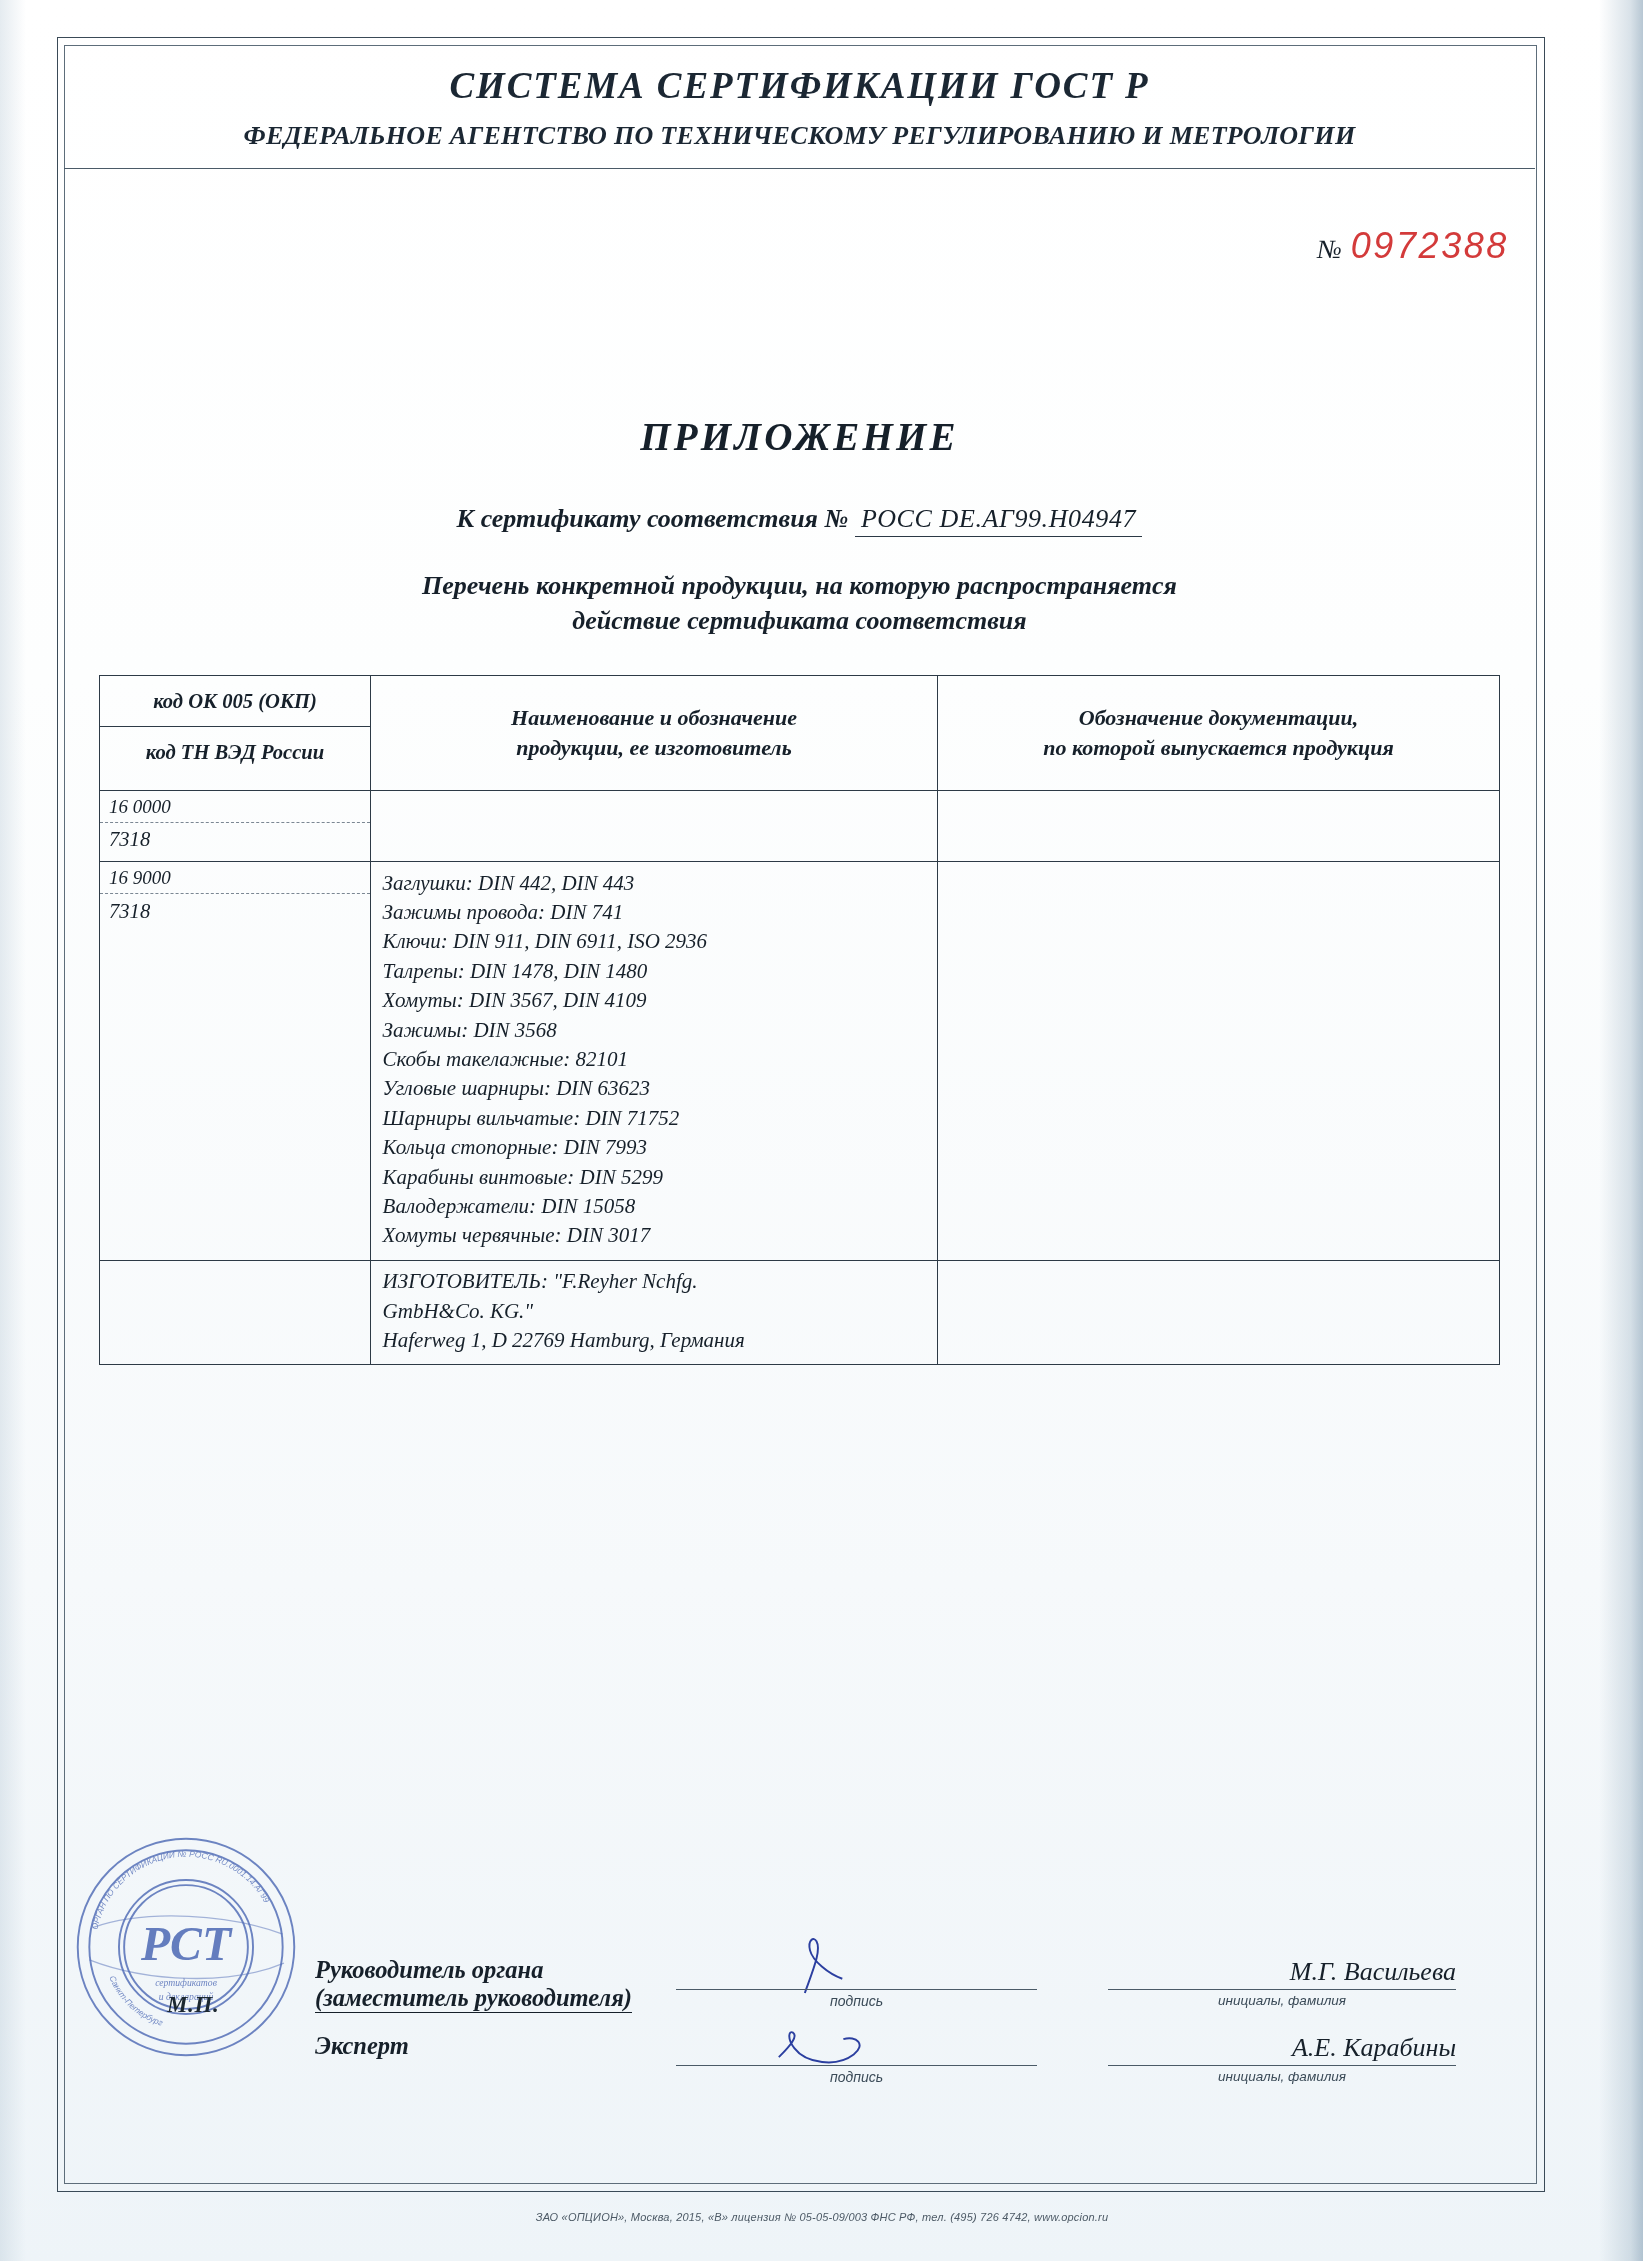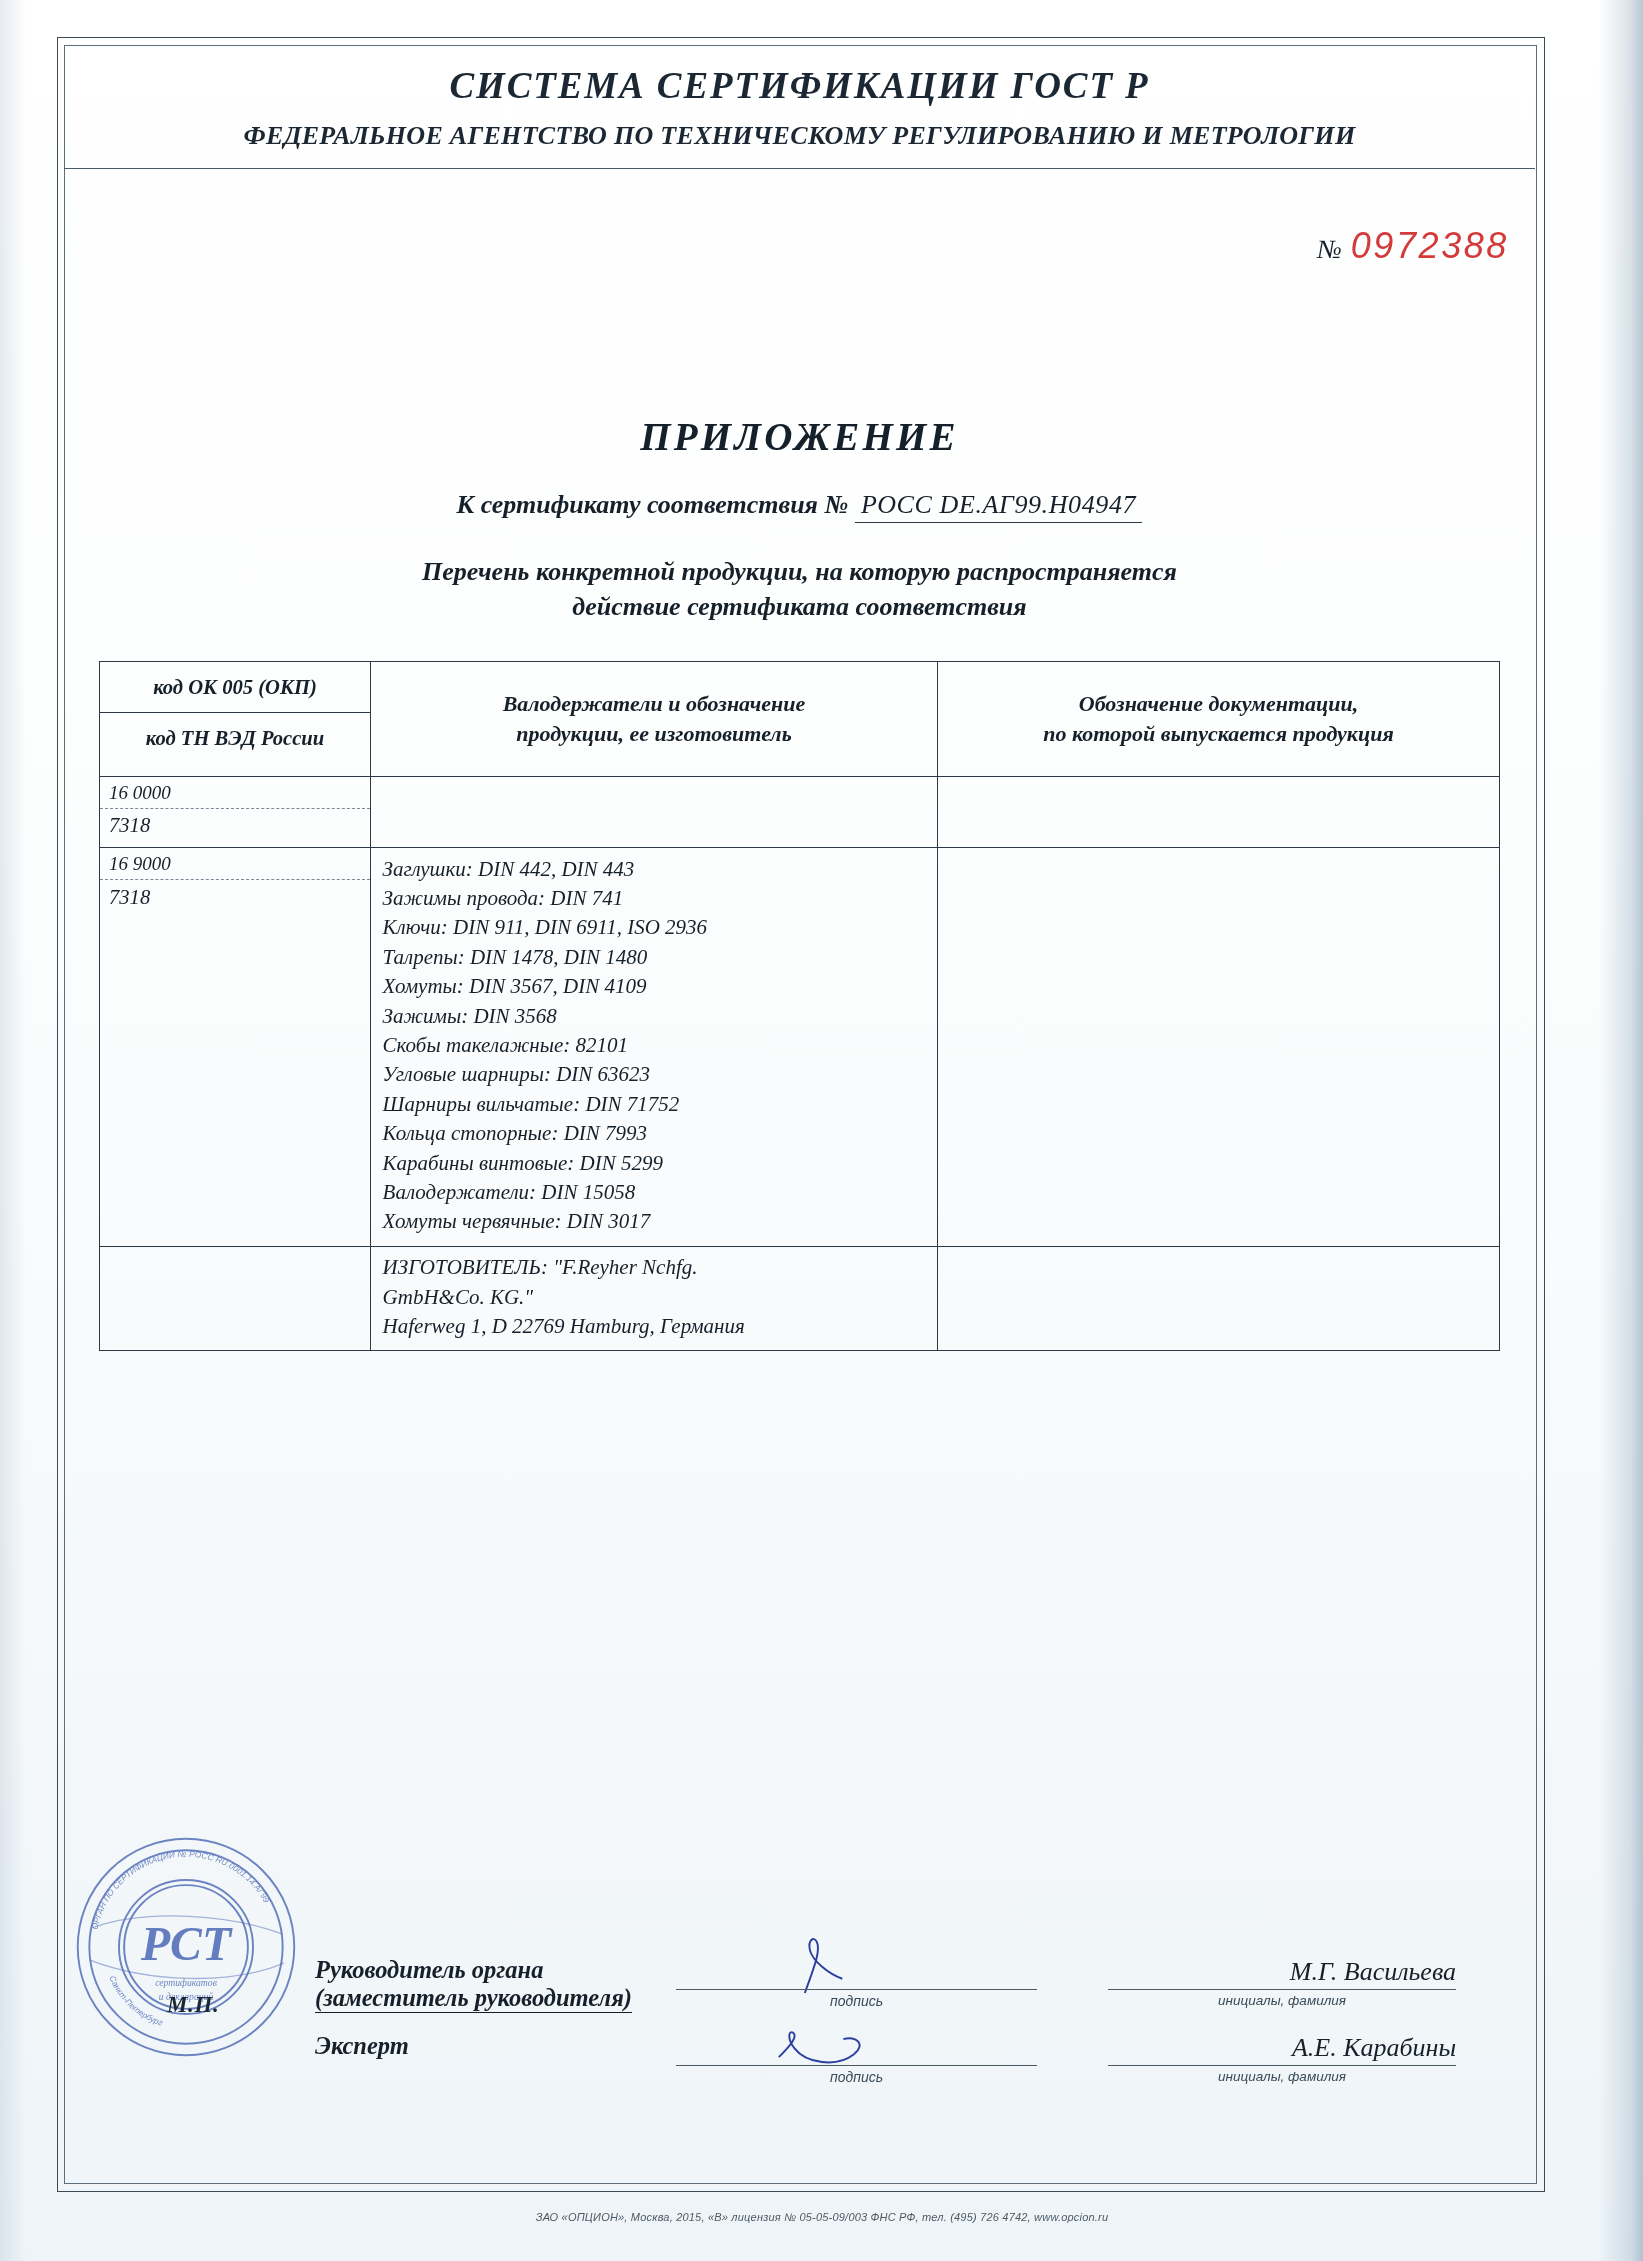--- a/index.html
+++ b/index.html
@@ -114,21 +114,21 @@
     font-size: 39px;
     font-weight: bold;
     letter-spacing: 3.2px;
     margin-top: 245px;
     color: #16202a;
   }
   .cert-line {
     text-align: center;
     font-size: 26px;
     font-weight: bold;
-    margin-top: 31px;
+    margin-top: 45px;
     color: #16202a;
   }
   .cert-line .cert-no {
     font-weight: normal;
     font-family: "Liberation Serif", serif;
     border-bottom: 1.3px solid #2b3845;
     padding: 0 6.4px 2.6px 6.4px;
     margin-left: 6.4px;
     letter-spacing: 0.6px;
   }
@@ -366,21 +366,21 @@
           <col class="col-b">
           <col class="col-c">
       </colgroup>
       <tbody>
         <tr>
           <td class="head-a">
             <div class="ha">код ОК 005 (ОКП)</div>
             <div class="hb">код ТН ВЭД России</div>
           </td>
           <td class="head-b">
-            <div>Валодержатели и обозначение</div>
+            <div>Наименование и обозначение</div>
             <div>продукции, ее изготовитель</div>
           </td>
           <td class="head-c">
             <div>Обозначение документации,</div>
             <div>по которой выпускается продукция</div>
           </td>
         </tr>
 
         <tr>
           <td class="code-cell">

